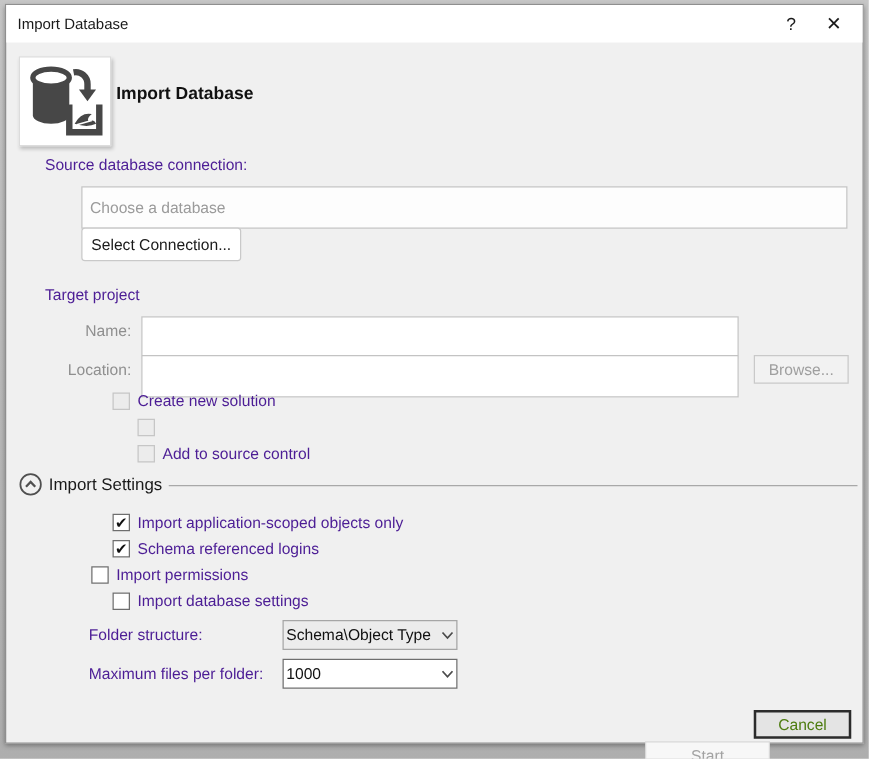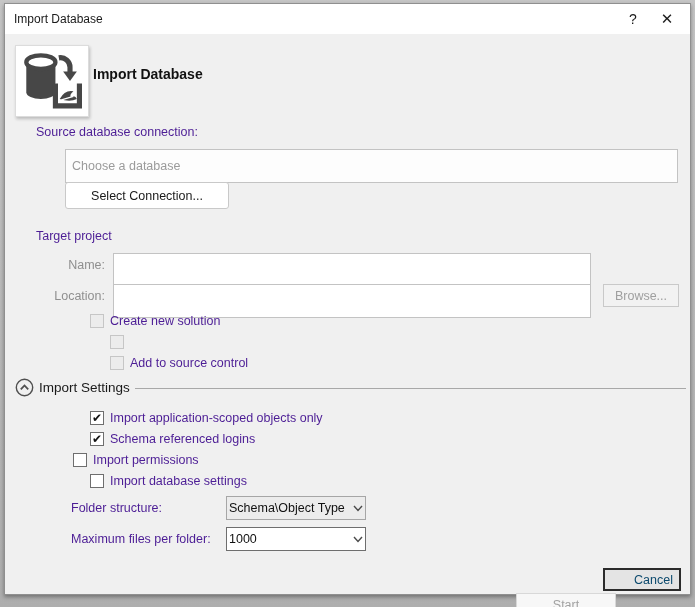--- a/index.html
+++ b/index.html
@@ -46,21 +46,21 @@
   .btn{
     box-sizing:border-box;background:#ffffff;border:1px solid #c9c9c9;border-radius:3px;
     font-family:inherit;font-size:12.5px;color:#1a1a1a;cursor:default;
   }
   .btn-flat{
     box-sizing:border-box;background:#ededed;border:1px solid #b7b7b7;border-radius:0;
     font-family:inherit;font-size:12.5px;color:#1a1a1a;cursor:default;
   }
   .btn-disabled{color:#9f9f9f;background:#f2f2f2;border-color:#c9c9c9;}
   .start-btn{background:#f7f7f7;border:1px solid #d8d8d8;color:#a2a2a2;}
-  .cancel-btn{background:#e4e4e4;border:2px solid #2b2b2b;color:#0c4a6e;text-align:right;}
+  .cancel-btn{background:#e4e4e4;border:2px solid #2b2b2b;color:#4d7c0f;}
   
   .cb-row{display:flex;align-items:center;gap:6px;margin-left:20px;}
   .cb-box{
     box-sizing:border-box;width:14px;height:14px;background:#fff;border:1px solid #6e6e6e;
     display:flex;align-items:center;justify-content:center;
     font-size:12px;line-height:12px;color:#111;font-weight:bold;
   }
   .cb-box.disabled{background:#ececec;border-color:#c6c6c6;}
   
   .exp-line{height:1px;background:#a8a8a8;}
@@ -99,21 +99,21 @@
         <path d="M40 38 v26 h28 v-26" fill="#ffffff" stroke="#474747" stroke-width="6"></path>
 
         <path d="M45 56 q6 -11 16 -9 q-5 4 -3 7 q5 -3 7 2 q-8 4 -20 0 z" fill="#474747"></path>
         <path d="M47 57 l14 -4" stroke="#ffffff" stroke-width="1.5" fill="none"></path>
       </svg>
     </div>
     <div class="abs page-heading">Import Database</div>
 
     <div class="abs lbl" style="left:31px;top:91px;">Source database connection:</div>
     <input class="abs txt" style="left: 60px; top: 115px; width: 613px; height: 23px;" placeholder="Choose a database">
-    <button class="abs btn" style="left:60px;top:148px;width:164px;height:27px;">Select Connection...</button>
+    <button class="abs btn" style="left:60px;top:148px;width:128px;height:27px;">Select Connection...</button>
 
     <div class="abs lbl" style="left:31px;top:195px;">Target project</div>
 
     <div class="abs lbl-gray" style="left:38px;top:224px;width:62px;text-align:right;">Name:</div>
     <input class="abs txt" style="left: 108px; top: 219px; width: 478px; height: 23px; background: rgb(255, 255, 255);">
 
     <div class="abs lbl-gray" style="left:38px;top:255px;width:62px;text-align:right;">Location:</div>
     <input class="abs txt" style="left: 108px; top: 250px; width: 478px; height: 23px; background: rgb(255, 255, 255);">
     <button class="abs btn-flat btn-disabled" style="left:598px;top:250px;width:76px;height:23px;">Browse...</button>
 

